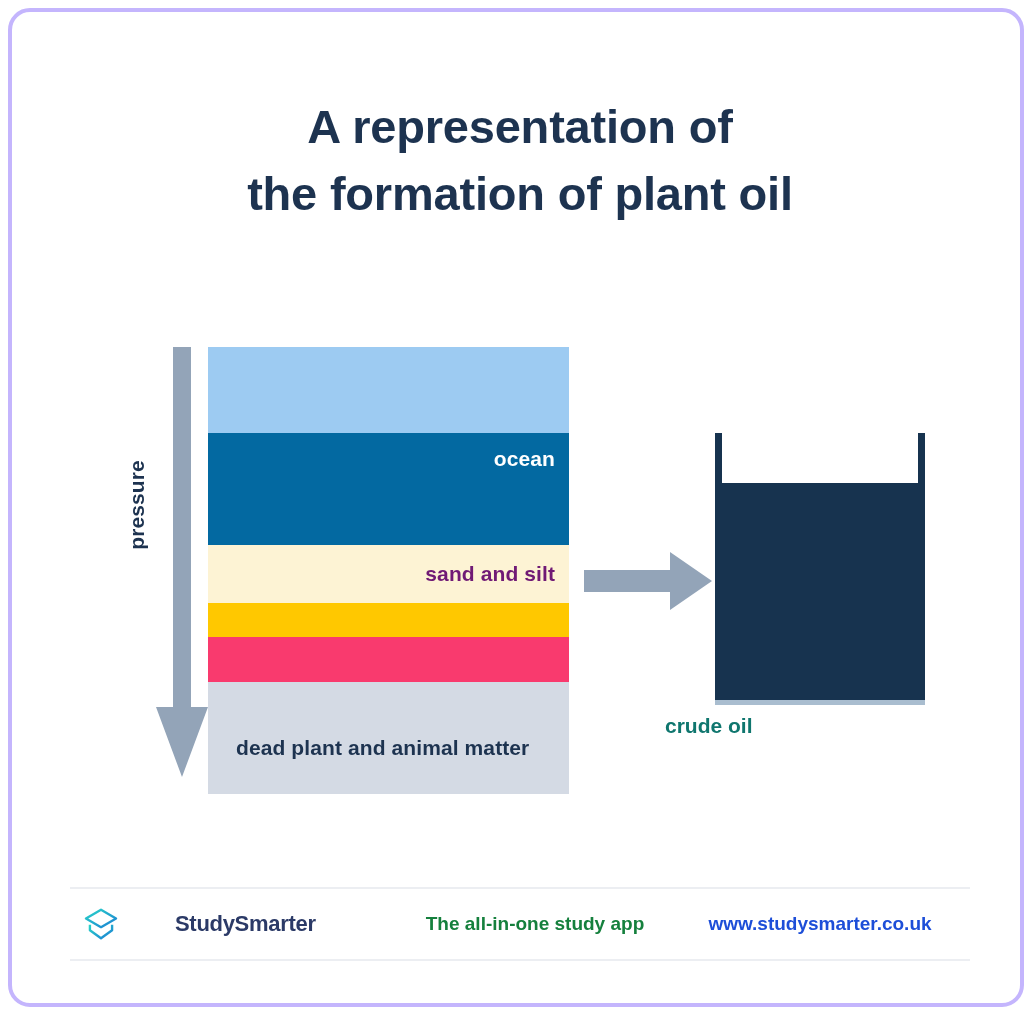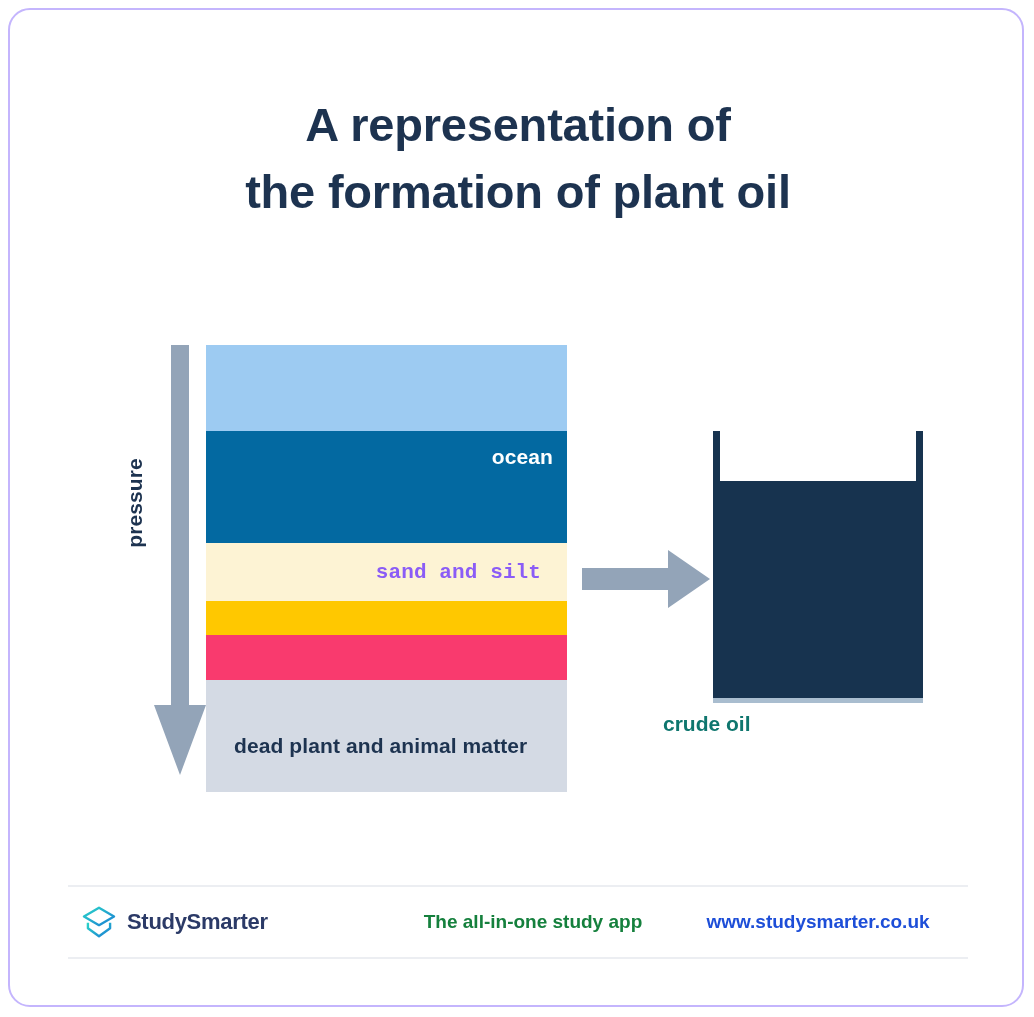--- a/index.html
+++ b/index.html
@@ -16,21 +16,21 @@
 
   
   #card {
     position: absolute;
     left: 8px;
     top: 8px;
     width: 1016px;
     height: 999px;
     box-sizing: border-box;
     background: #ffffff;
-    border: 2px solid #c4b5fd;
+    border: 4px solid #c4b5fd;
     border-radius: 22px;
   }
 
   
   #title {
     position: absolute;
     left: 0;
     top: 82px;
     width: 1016px;
     text-align: center;
@@ -136,20 +136,21 @@
     border-bottom: 2px solid #eceef2;
     display: flex;
     align-items: center;
   }
   #brand {
     display: flex;
     align-items: center;
     width: 330px;
     padding-left: 12px;
     box-sizing: border-box;
+    gap: 46px;
   }
   #brand-mark { width: 38px; height: 38px; flex: 0 0 38px; }
   #brand-name {
     margin-left: 9px;
     font-size: 22px;
     font-weight: bold;
     color: #2b3a67;
     letter-spacing: -0.3px;
   }
   #tagline {
@@ -183,21 +184,21 @@
     <svg id="pressure-arrow" viewBox="0 0 52 430" preserveAspectRatio="none">
       <polygon points="17,0 35,0 35,360 52,360 26,430 0,360 17,360" fill="#93a4b8"></polygon>
     </svg>
 
     <div id="column">
         <div class="layer" style="top: 0%; height: 19.2%; background: rgb(157, 203, 242);"></div>
         <div class="layer" style="top: 19.2%; height: 25.1%; background: #0369a1;">
           <span class="layer-label" style="color: rgb(255, 255, 255); right: 14px; top: 14px;">ocean</span>
         </div>
         <div class="layer" style="top: 44.3%; height: 12.9%; background: rgb(253, 243, 212);">
-          <span class="layer-label" style="color: #8b5cf6; right: 26px; top: 50%; transform: translateY(-50%); font-family: Liberation Mono, monospace;">sand and silt</span>
+          <span class="layer-label" style="color: #701a75; right: 14px; top: 50%; transform: translateY(-50%);">sand and silt</span>
         </div>
         <div class="layer" style="top: 57.2%; height: 7.6%; background: rgb(255, 200, 0);"></div>
         <div class="layer" style="top: 64.8%; height: 10.1%; background: rgb(249, 58, 110);"></div>
         <div class="layer" style="top: 74.9%; height: 25.1%; background: rgb(212, 218, 228);">
           <span class="layer-label" style="color: rgb(29, 51, 80); left: 28px; bottom: 34px;">dead plant and animal matter</span>
         </div>
       </div>
 
     <svg id="transfer-arrow" viewBox="0 0 128 58" preserveAspectRatio="none">
       <polygon points="0,18 86,18 86,0 128,29 86,58 86,40 0,40" fill="#93a4b8"></polygon>

